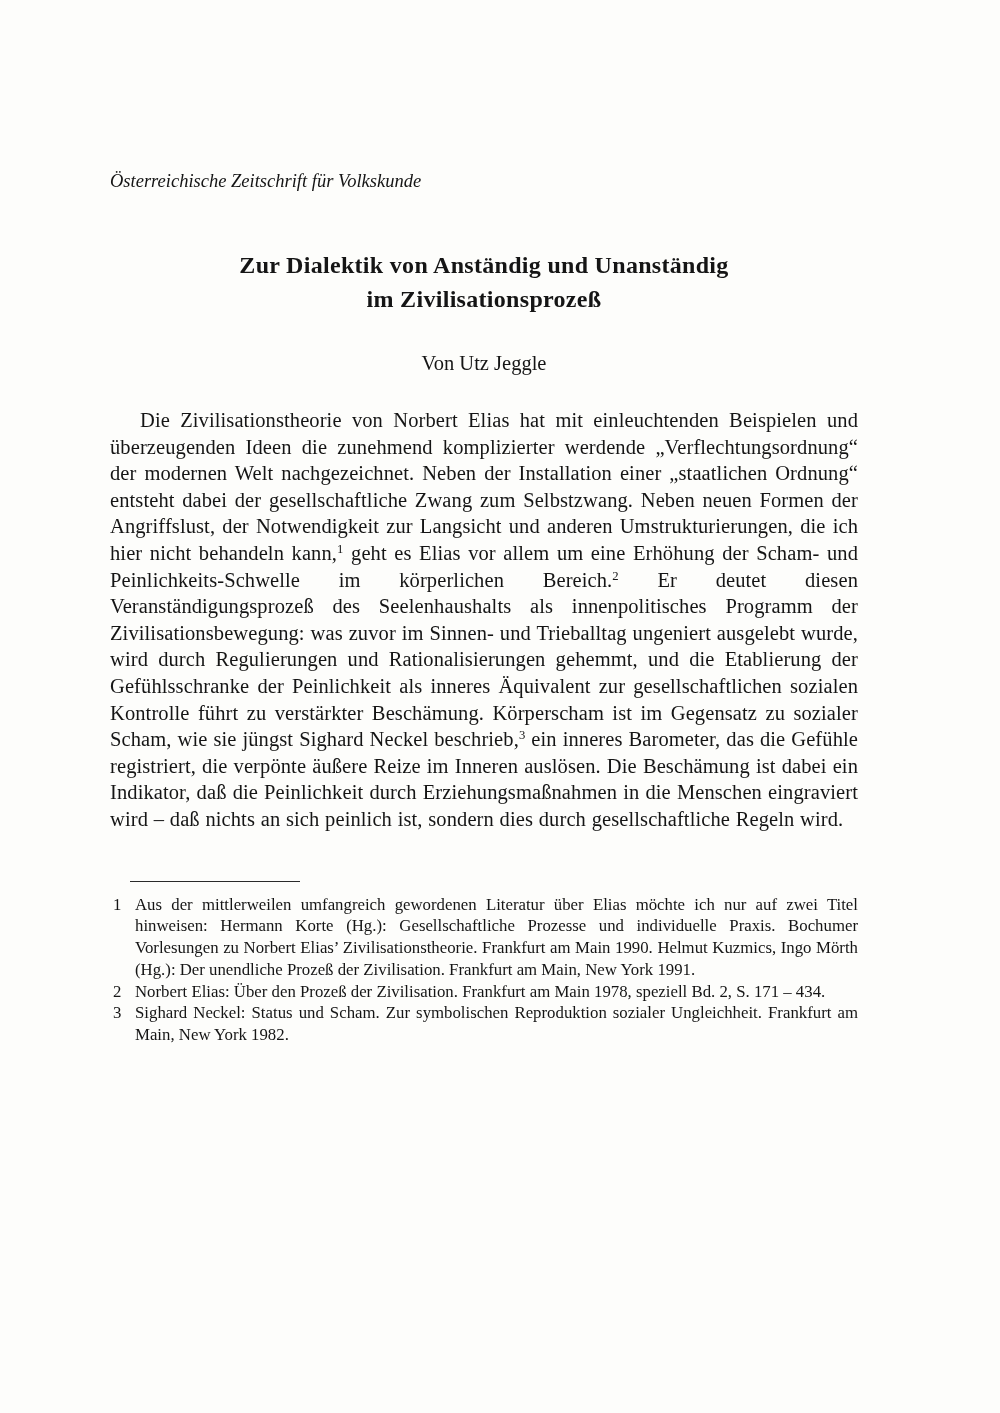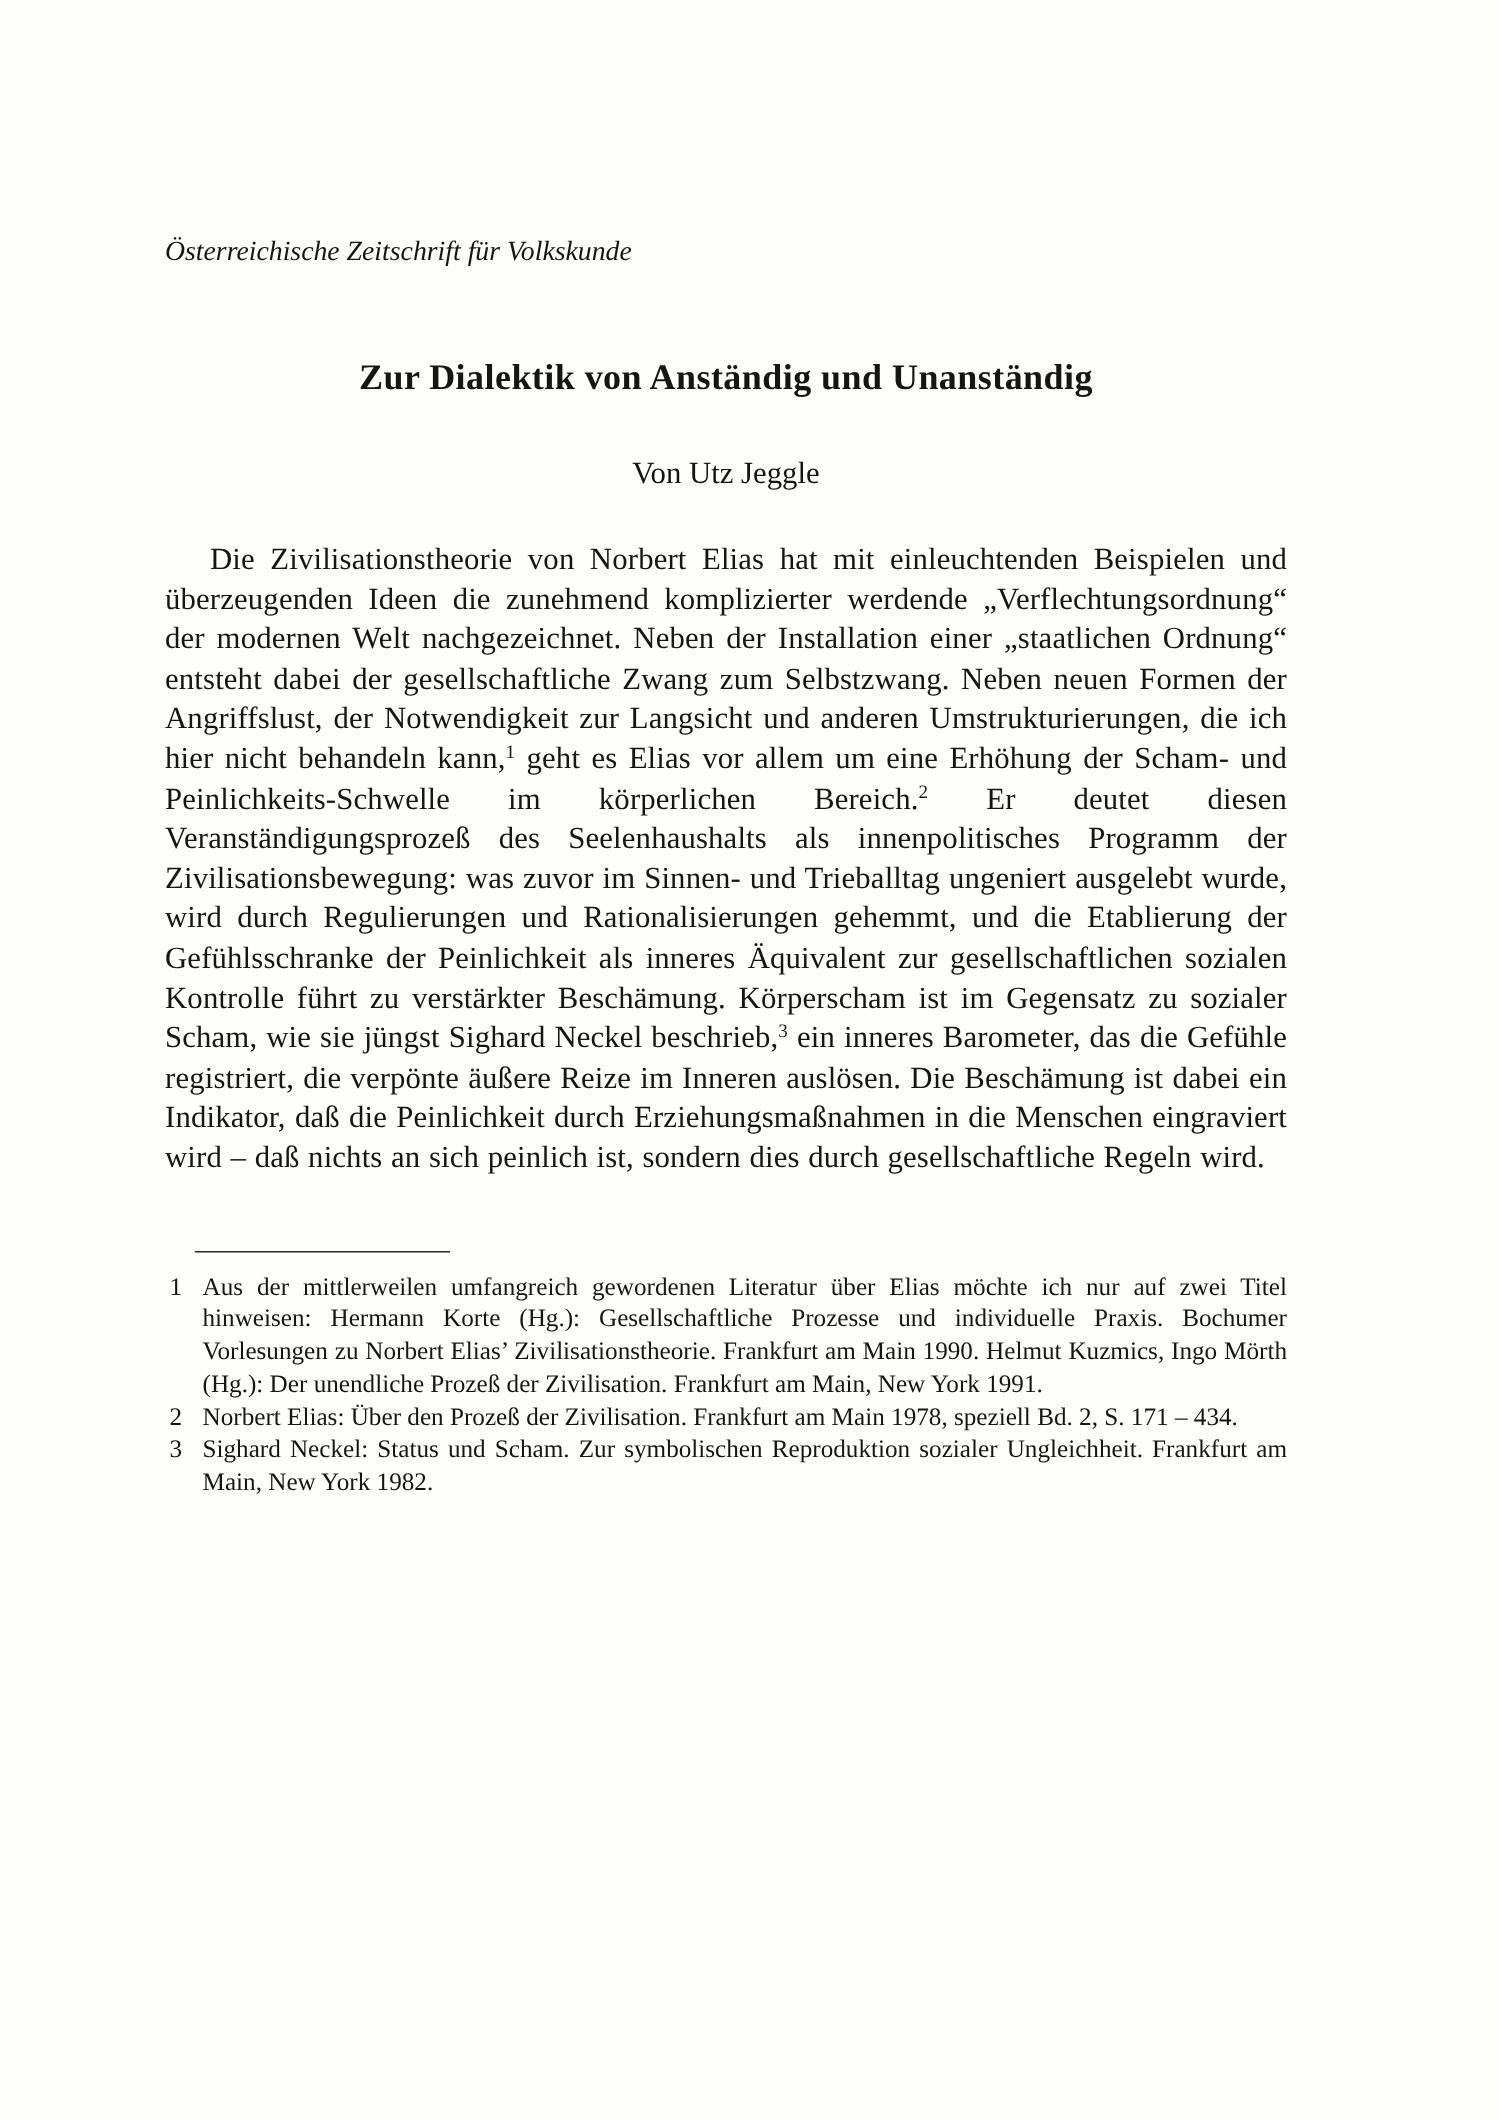--- a/index.html
+++ b/index.html
@@ -15,21 +15,21 @@
     height: 1413px;
     background: #fdfdfb;
     color: #151515;
     font-family: "Liberation Serif", "DejaVu Serif", serif;
     overflow: hidden;
   }
 
   .content {
     position: absolute;
     left: 110px;
-    top: 0;
+    top: 13px;
     width: 748px;
     font-family: Liberation Serif, serif;
   }
 
   .header-row {
     margin-top: 158px;
     display: flex;
     justify-content: space-between;
     align-items: baseline;
     font-style: italic;
@@ -101,20 +101,21 @@
 
 <div class="page">
   <div class="content">
 
     <div class="header-row">
       <span>Österreichische Zeitschrift für Volkskunde</span>
     </div>
 
     <h1 class="article-title">
       <span>Zur Dialektik von Anständig und Unanständig</span>
+      <span>im Zivilisationsprozeß</span>
     </h1>
 
     <div class="author-line">Von Utz Jeggle</div>
 
     <p class="body-paragraph">Die Zivilisationstheorie von Norbert Elias hat mit einleuchtenden Beispielen und überzeugenden Ideen die zunehmend komplizierter werdende „Verflechtungsordnung“ der modernen Welt nachgezeichnet. Neben der Installation einer „staatlichen Ordnung“ entsteht dabei der gesellschaftliche Zwang zum Selbstzwang. Neben neuen Formen der Angriffslust, der Notwendigkeit zur Langsicht und anderen Umstrukturierungen, die ich hier nicht behandeln kann,<sup>1</sup> geht es Elias vor allem um eine Erhöhung der Scham- und Peinlichkeits-Schwelle im körperlichen Bereich.<sup>2</sup> Er deutet diesen Veranständigungsprozeß des Seelenhaushalts als innenpolitisches Programm der Zivilisationsbewegung: was zuvor im Sinnen- und Trieballtag ungeniert ausgelebt wurde, wird durch Regulierungen und Rationalisierungen gehemmt, und die Etablierung der Gefühlsschranke der Peinlichkeit als inneres Äquivalent zur gesellschaftlichen sozialen Kontrolle führt zu verstärkter Beschämung. Körperscham ist im Gegensatz zu sozialer Scham, wie sie jüngst Sighard Neckel beschrieb,<sup>3</sup> ein inneres Barometer, das die Gefühle registriert, die verpönte äußere Reize im Inneren auslösen. Die Beschämung ist dabei ein Indikator, daß die Peinlichkeit durch Erziehungsmaßnahmen in die Menschen eingraviert wird – daß nichts an sich peinlich ist, sondern dies durch gesellschaftliche Regeln wird.</p>
 
     <div class="footnote-rule"></div>
 
     <div class="footnotes">
         <div class="footnote"><span class="fn-num">1</span><span class="fn-text">Aus der mittlerweilen umfangreich gewordenen Literatur über Elias möchte ich nur auf zwei Titel hinweisen: Hermann Korte (Hg.): Gesellschaftliche Prozesse und individuelle Praxis. Bochumer Vorlesungen zu Norbert Elias’ Zivilisationstheorie. Frankfurt am Main 1990. Helmut Kuzmics, Ingo Mörth (Hg.): Der unendliche Prozeß der Zivilisation. Frankfurt am Main, New York 1991.</span></div>

